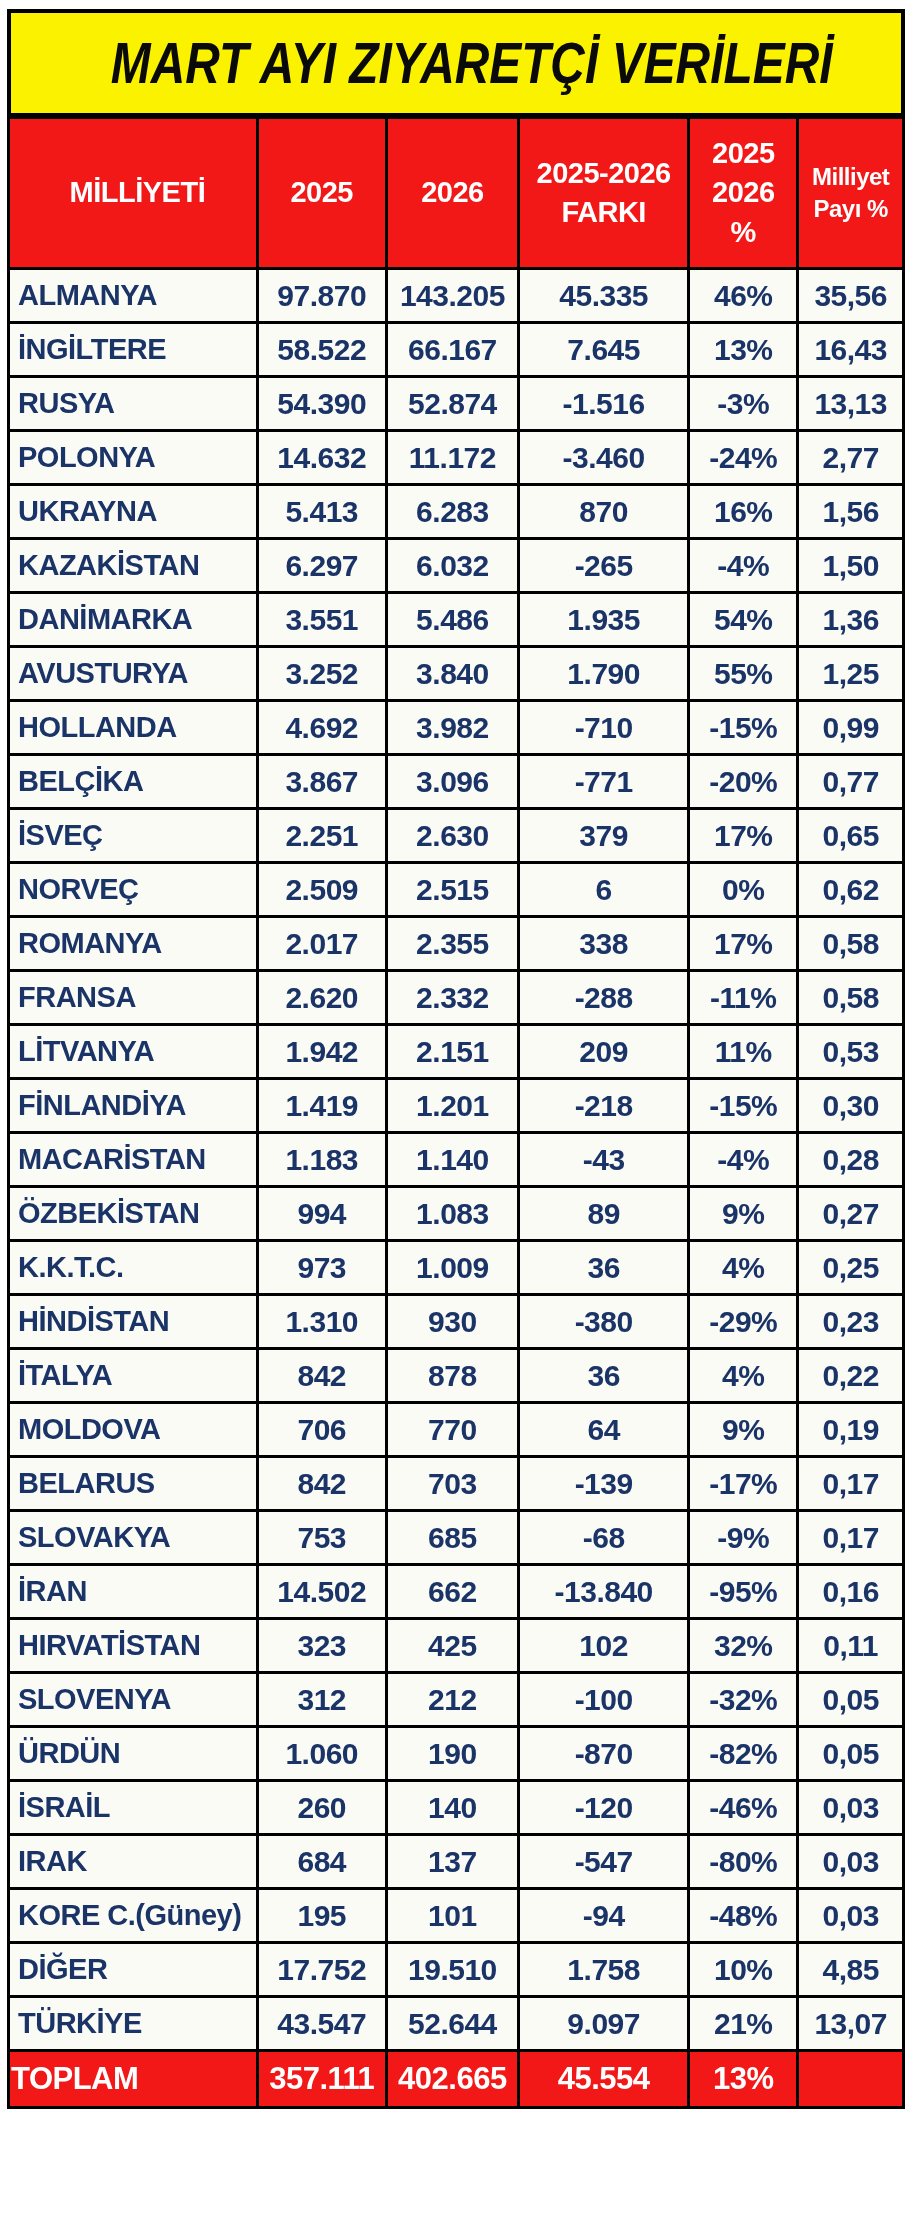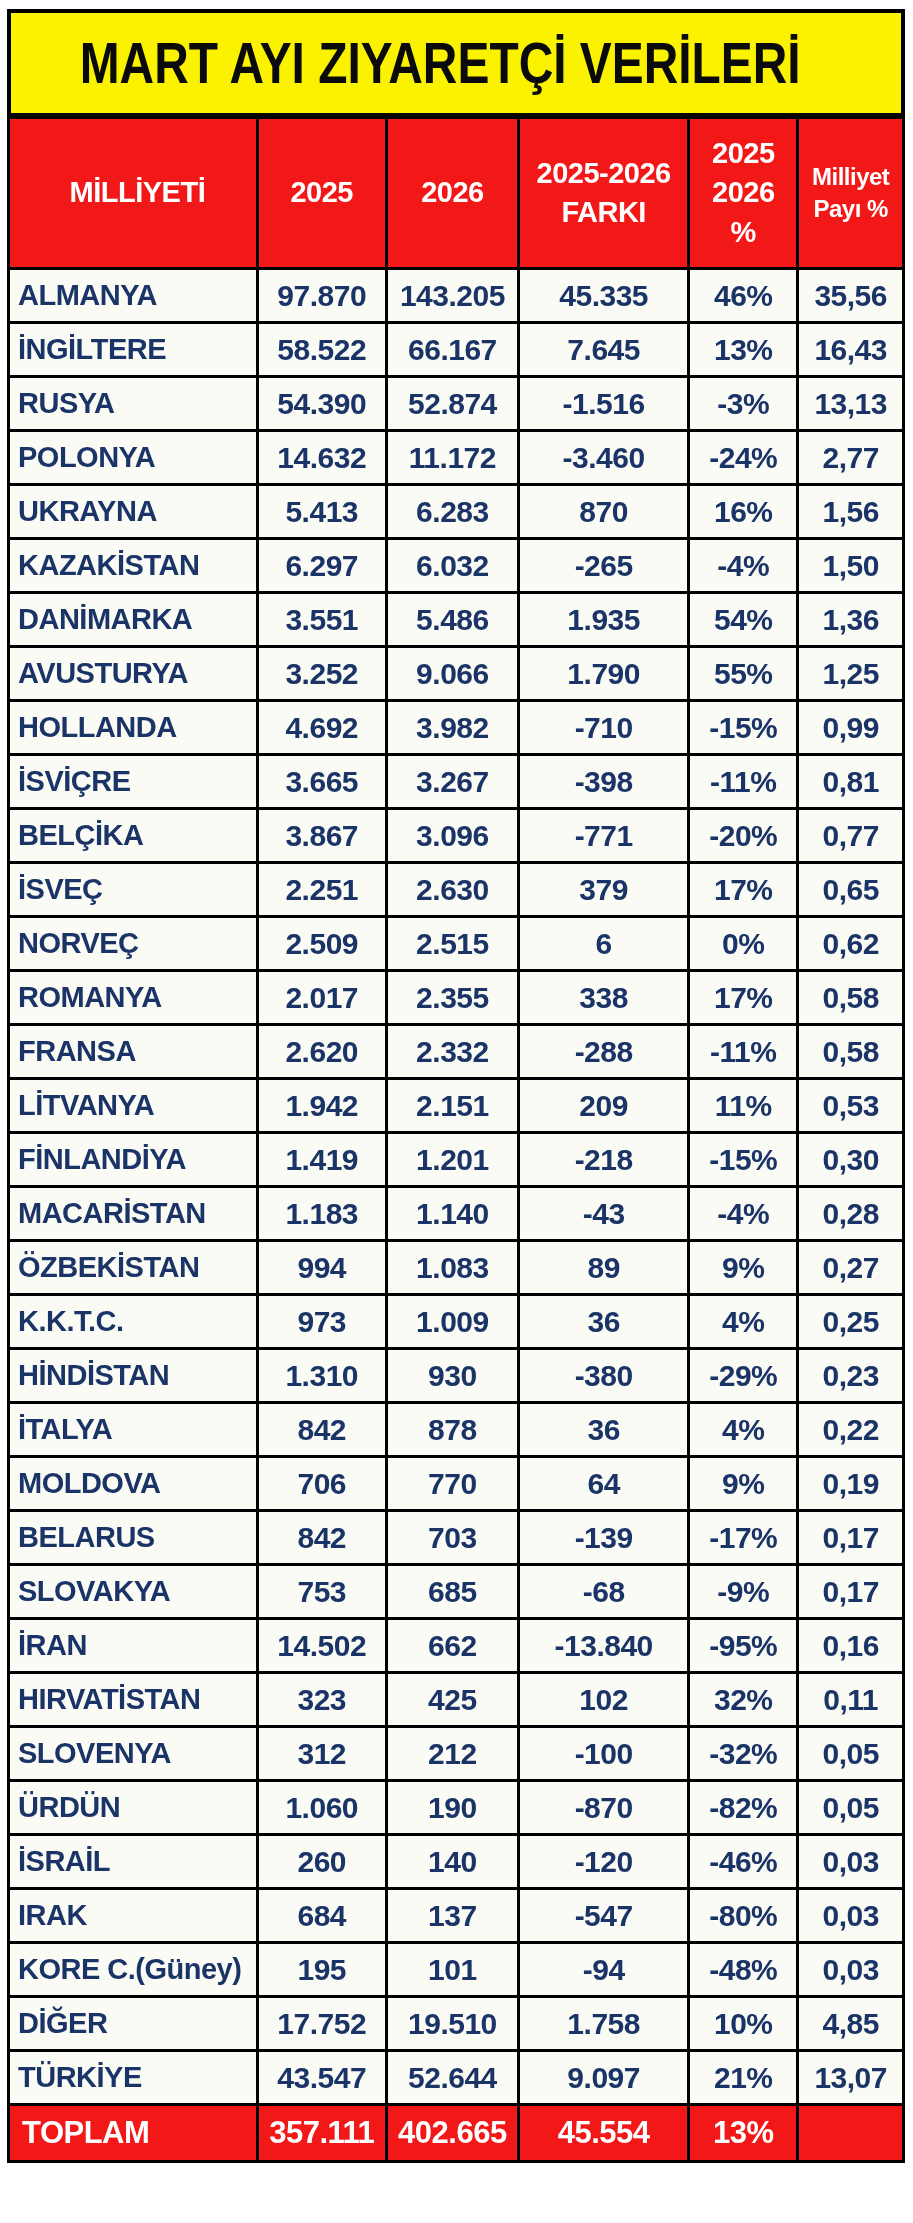--- a/index.html
+++ b/index.html
@@ -21,22 +21,23 @@
     top: 9px;
     width: 898px;
   }
   .title-banner {
     background: #fbf200;
     border: 4px solid #000000;
     border-bottom: 3px solid #000000;
     height: 100px;
     display: flex;
     align-items: center;
-    justify-content: flex-start;
+    justify-content: flex-end;
     overflow: hidden;
+    font-style: italic;
   }
   .title-banner .title-text {
     display: inline-block;
     font-weight: 900;
     font-size: 57px;
     letter-spacing: 0px;
     color: #0a0a0a;
     transform: scaleX(0.84);
     transform-origin: center;
     white-space: nowrap;
@@ -93,21 +94,21 @@
   .visitor-table tfoot td {
     background: #f21818;
     color: #ffffff;
     height: 52px;
     font-size: 31px;
     text-align: center;
     vertical-align: middle;
   }
   .visitor-table tfoot td.country {
     text-align: left;
-    padding-left: 12px;
+    padding-left: 1px;
     margin-top: 45px;
   }
 </style>
 </head>
 <body>
 
 <div class="page">
   <div class="board">
 
     <div class="title-banner">
@@ -190,40 +191,32 @@
             <td class="country">DANİMARKA</td>
             <td>3.551</td>
             <td>5.486</td>
             <td>1.935</td>
             <td>54%</td>
             <td>1,36</td>
           </tr>
           <tr>
             <td class="country">AVUSTURYA</td>
             <td>3.252</td>
-            <td>9.066</td>
+            <td>3.840</td>
             <td>1.790</td>
             <td>55%</td>
             <td>1,25</td>
           </tr>
           <tr>
             <td class="country">HOLLANDA</td>
             <td>4.692</td>
             <td>3.982</td>
             <td>-710</td>
             <td>-15%</td>
             <td>0,99</td>
-          </tr>
-          <tr>
-            <td class="country">İSVİÇRE</td>
-            <td>3.665</td>
-            <td>3.267</td>
-            <td>-398</td>
-            <td>-11%</td>
-            <td>0,81</td>
           </tr>
           <tr>
             <td class="country">BELÇİKA</td>
             <td>3.867</td>
             <td>3.096</td>
             <td>-771</td>
             <td>-20%</td>
             <td>0,77</td>
           </tr>
           <tr>

